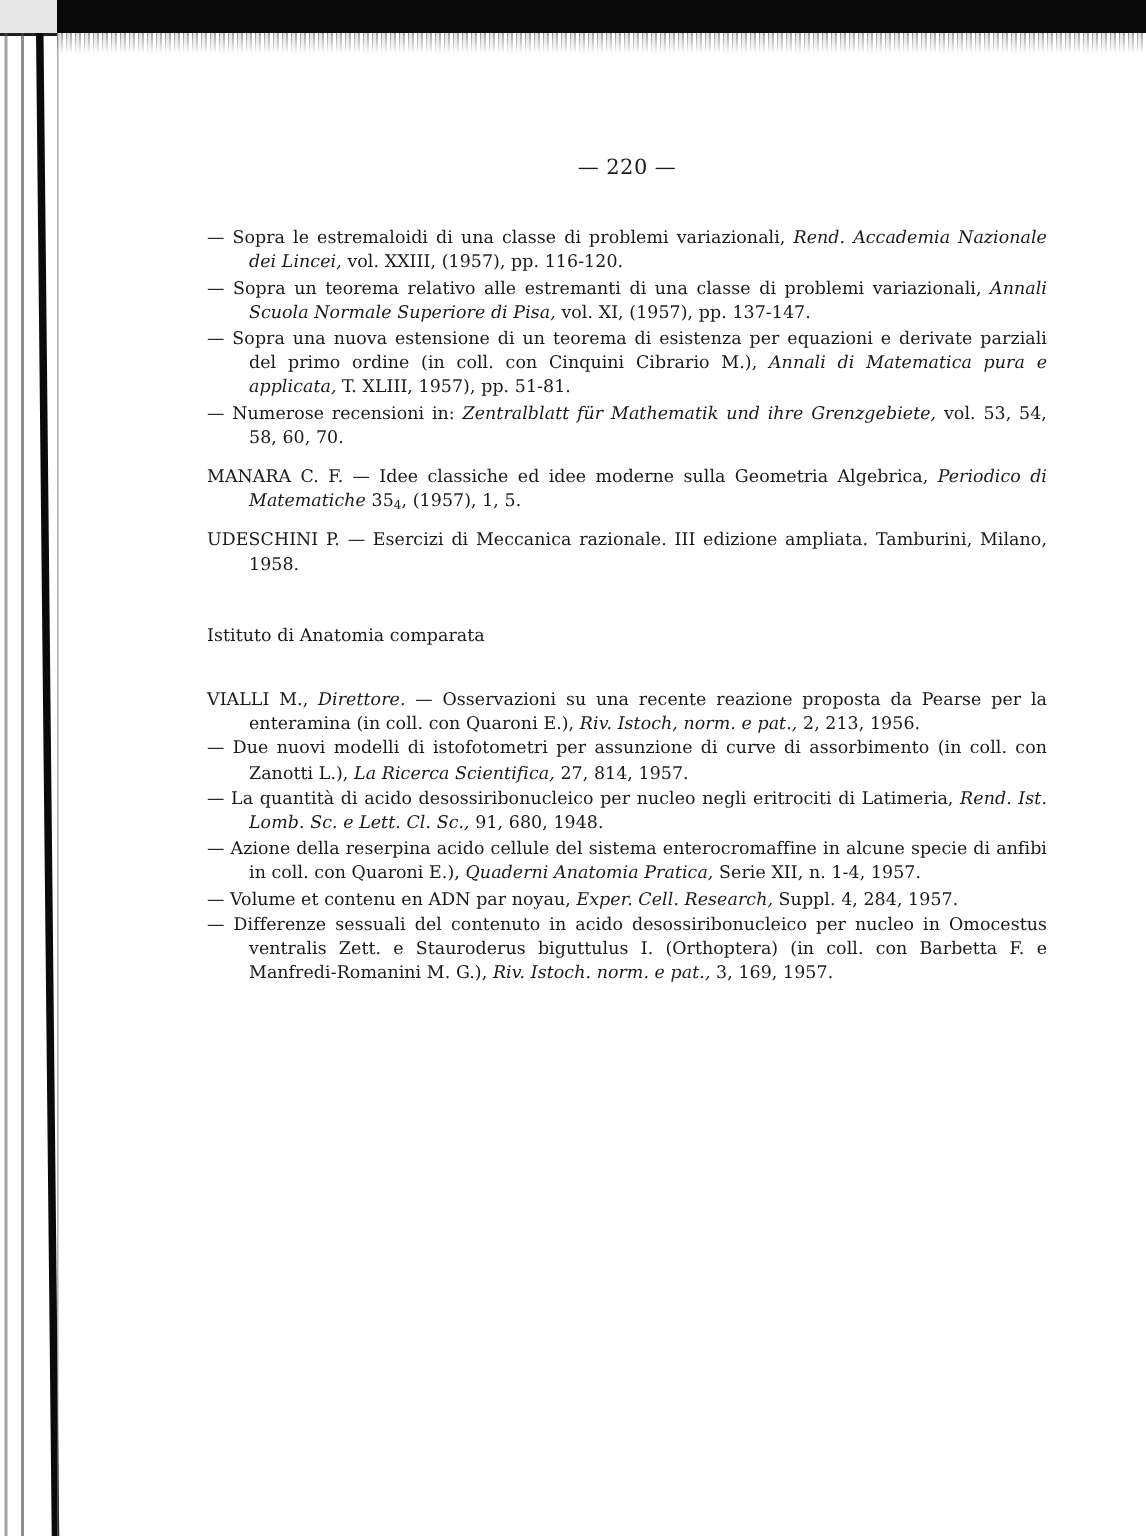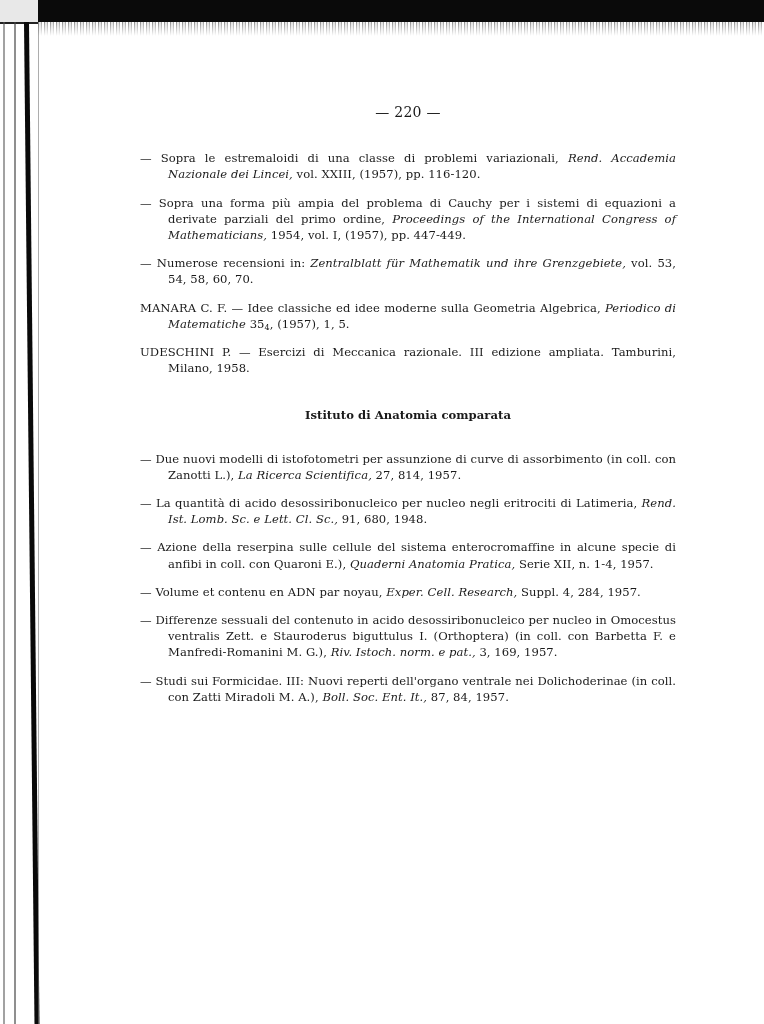--- a/index.html
+++ b/index.html
@@ -24,71 +24,72 @@
     position: absolute; left: 0; top: 0; width: 38px; height: 22px;
     background: #e8e8e8;
     border-bottom: 2px solid #222;
   }
   .left-strip-a { position:absolute; left:3px; top:22px; width:2px; height:1002px; background:#555; opacity:0.55; }
   .left-strip-b { position:absolute; left:14px; top:22px; width:2px; height:1002px; background:#444; opacity:0.6; }
   .left-strip-c { position:absolute; left:24px; top:22px; width:5px; height:1002px; background:#0a0a0a; transform: skewX(0.6deg); transform-origin: top; }
   .left-strip-d { position:absolute; left:38px; top:22px; width:1px; height:1002px; background:#777; opacity:0.6; }
 
   .page {
-    position: absolute; left: 128px; top: 100px; width: 560px;
+    position: absolute; left: 138px; top: 100px; width: 560px;
     font-size: 11.6px; line-height: 16.2px; letter-spacing: 0.05px;
   }
   .page-number {
     text-align: center; font-size: 14px; margin: 4px 0 30px 0; letter-spacing: 0.3px;
   }
   .entry {
     text-indent: -28px; padding-left: 28px; text-align: justify;
-    margin: 12px;
+    margin: 0;
   }
   .entry + .entry { margin-top: 1px; }
   .entry.author { margin-top: 10px; }
   i { font-style: italic; }
   .section-title {
-    text-align: center; font-weight: bold; font-size: 11.6px;
+    text-align: left; font-weight: normal; font-size: 11.6px;
     margin: 31px 0 27px 0;
   }
   sub { font-size: 8px; vertical-align: -2px; line-height: 0; }
 </style>
 </head>
 <body>
 
 <div class="top-band"></div>
 <div class="top-fade"></div>
 <div class="top-left-corner"></div>
 <div class="left-strip-a"></div>
 <div class="left-strip-b"></div>
 <div class="left-strip-c"></div>
 <div class="left-strip-d"></div>
 
 <div class="page">
   <div class="page-number">— 220 —</div>
 
   <div>
     <p class="entry"><span>— Sopra le estremaloidi di una classe di problemi variazionali, </span><i>Rend. Accademia Nazionale dei Lincei,</i><span> vol. XXIII, (1957), pp. 116-120.</span></p>
-    <p class="entry"><span>— Sopra una forma più ampia del problema di Cauchy per i sistemi di equazioni a derivate parziali del primo ordine, </span><i>Proceedings of the International Congress of Mathematicians,</i><span> 1954, vol. I, (1957), pp. 447-449.</span></p>
+    <p class="entry"><span>— Sopra un teorema relativo alle estremanti di una classe di problemi variazionali, </span><i>Annali Scuola Normale Superiore di Pisa,</i><span> vol. XI, (1957), pp. 137-147.</span></p>
+    <p class="entry"><span>— Sopra una nuova estensione di un teorema di esistenza per equazioni e derivate parziali del primo ordine (in coll. con Cinquini Cibrario M.), </span><i>Annali di Matematica pura e applicata,</i><span> T. XLIII, 1957), pp. 51-81.</span></p>
     <p class="entry"><span>— Numerose recensioni in: </span><i>Zentralblatt für Mathematik und ihre Grenzgebiete,</i><span> vol. 53, 54, 58, 60, 70.</span></p>
   </div>
 
   <p class="entry author"><span>MANARA C. F. — Idee classiche ed idee moderne sulla Geometria Algebrica, </span><i>Periodico di Matematiche</i><span> 35</span><sub>4</sub><span>, (1957), 1, 5.</span></p>
 
   <p class="entry author"><span>UDESCHINI P. — Esercizi di Meccanica razionale. III edizione ampliata. Tamburini, Milano, 1958.</span></p>
 
   <div class="section-title">Istituto di Anatomia comparata</div>
 
+  <p class="entry"><span>VIALLI M., </span><i>Direttore.</i><span> — Osservazioni su una recente reazione proposta da Pearse per la enteramina (in coll. con Quaroni E.), </span><i>Riv. Istoch, norm. e pat.,</i><span> 2, 213, 1956.</span></p>
 
   <div>
     <p class="entry"><span>— Due nuovi modelli di istofotometri per assunzione di curve di assorbimento (in coll. con Zanotti L.), </span><i>La Ricerca Scientifica,</i><span> 27, 814, 1957.</span></p>
     <p class="entry"><span>— La quantità di acido desossiribonucleico per nucleo negli eritrociti di Latimeria, </span><i>Rend. Ist. Lomb. Sc. e Lett. Cl. Sc.,</i><span> 91, 680, 1948.</span></p>
-    <p class="entry"><span>— Azione della reserpina sulle cellule del sistema enterocromaffine in alcune specie di anfibi in coll. con Quaroni E.), </span><i>Quaderni Anatomia Pratica,</i><span> Serie XII, n. 1-4, 1957.</span></p>
+    <p class="entry"><span>— Azione della reserpina acido cellule del sistema enterocromaffine in alcune specie di anfibi in coll. con Quaroni E.), </span><i>Quaderni Anatomia Pratica,</i><span> Serie XII, n. 1-4, 1957.</span></p>
     <p class="entry"><span>— Volume et contenu en ADN par noyau, </span><i>Exper. Cell. Research,</i><span> Suppl. 4, 284, 1957.</span></p>
     <p class="entry"><span>— Differenze sessuali del contenuto in acido desossiribonucleico per nucleo in Omocestus ventralis Zett. e Stauroderus biguttulus I. (Orthoptera) (in coll. con Barbetta F. e Manfredi-Romanini M. G.), </span><i>Riv. Istoch. norm. e pat.,</i><span> 3, 169, 1957.</span></p>
   </div>
 
 
   <div>
-    <p class="entry"><span>— Studi sui Formicidae. III: Nuovi reperti dell'organo ventrale nei Dolichoderinae (in coll. con Zatti Miradoli M. A.), </span><i>Boll. Soc. Ent. It.,</i><span> 87, 84, 1957.</span></p>
   </div>
 </div>
 
 </body></html>

